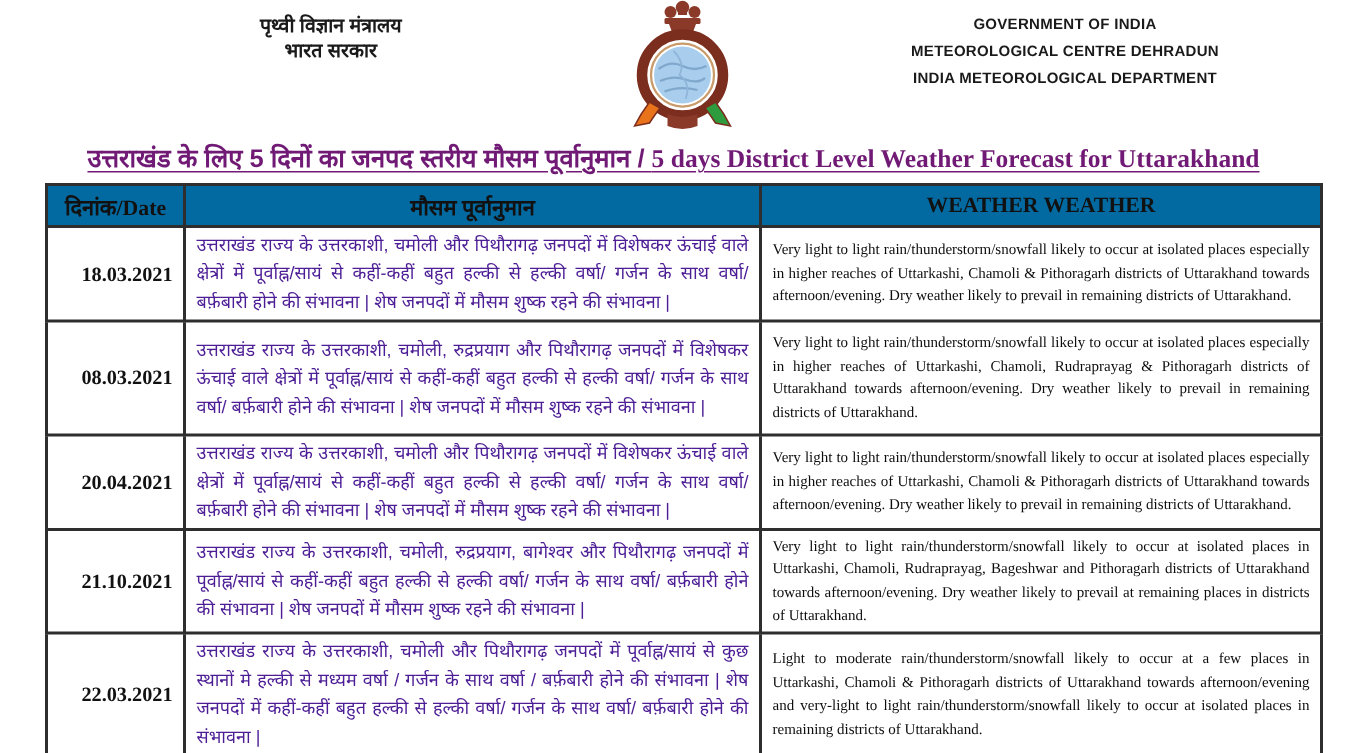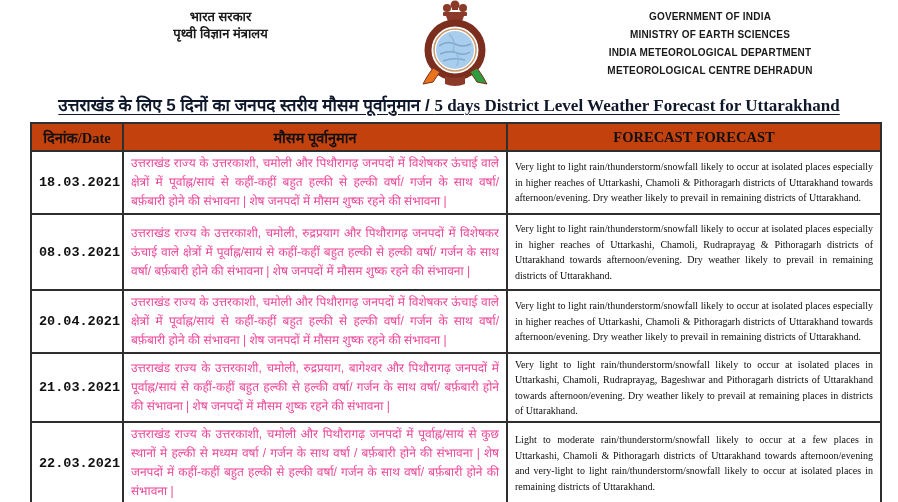--- a/index.html
+++ b/index.html
@@ -31,61 +31,61 @@
   .logo-wrap { position: absolute; left: 413px; top: 0px; width: 84px; height: 90px; }
 
   
   .title-line {
     text-align: center;
     font-size: 17px;
     font-weight: bold;
     margin-top: 1px;
     text-decoration: underline;
     text-underline-offset: 3px;
-    color: #0f172a;
+    color: #701a75;
     white-space: nowrap;
   }
   .title-line .hi { font-family: "Liberation Sans", "DejaVu Sans", sans-serif; }
   .title-line .en { font-family: "Liberation Serif", "DejaVu Serif", serif; }
 
   
   table.fcst {
     border-collapse: collapse;
     margin: 6px 0 0 30px;
     width: 850px;
     table-layout: fixed;
   }
   table.fcst th, table.fcst td {
     border: 2px solid #2e2e2e;
     vertical-align: middle;
     padding: 2px 7px;
   }
   table.fcst th {
-    background: #c2410c;
+    background: #0369a1;
     height: 28px;
     font-size: 14.5px;
     font-weight: bold;
     text-align: center;
   }
   col.c-date { width: 92px; }
   col.c-hindi { width: 384px; }
   col.c-eng  { width: 374px; }
 
   td.date-cell {
     text-align: right;
     font-weight: bold;
     font-size: 13.5px;
-    font-family: Liberation Mono, monospace;
+    font-family: Liberation Serif, serif;
   }
   td.hindi-cell {
     font-family: "Liberation Sans", "DejaVu Sans", sans-serif;
     font-size: 12px;
     line-height: 19px;
     text-align: justify;
-    color: #ec4899;
+    color: #4c1d95;
   }
   td.eng-cell {
     font-family: "Liberation Serif", "DejaVu Serif", serif;
     font-size: 10px;
     line-height: 15.5px;
     text-align: justify;
     color: #0d0d0d;
     vertical-align: top;
     padding-top: 3px;
   }
@@ -95,22 +95,22 @@
   tr.r4 td { height: 69px; }
   tr.r5 td { height: 72px; }
 </style>
 </head>
 <body>
 
 <div class="page">
 
   <div class="header">
     <div class="hdr-left">
+      <div>पृथ्वी विज्ञान मंत्रालय</div>
       <div>भारत सरकार</div>
-      <div>पृथ्वी विज्ञान मंत्रालय</div>
     </div>
 
     <div class="logo-wrap">
       <svg width="84" height="90" viewBox="0 0 84 90">
 
         <g fill="#8b3a2a">
           <rect x="39" y="2" width="6" height="8"></rect>
           <circle cx="34" cy="8" r="4"></circle>
           <circle cx="42" cy="5" r="4.5"></circle>
           <circle cx="50" cy="8" r="4"></circle>
@@ -128,61 +128,60 @@
         <path d="M36 34 Q44 42 40 50 Q48 56 44 66" stroke="#8fb6d9" stroke-width="1.2" fill="none"></path>
 
         <path d="M20 68 Q14 76 10 84 L20 82 Q24 76 27 72 Z" fill="#e8731a" stroke="#7b2d1e" stroke-width="1"></path>
         <path d="M64 68 Q70 76 74 84 L64 82 Q60 76 57 72 Z" fill="#2e9b3e" stroke="#7b2d1e" stroke-width="1"></path>
         <path d="M32 76 Q42 80 52 76 L52 84 Q42 88 32 84 Z" fill="#8b3a2a"></path>
       </svg>
     </div>
 
     <div class="hdr-right">
       <div>GOVERNMENT OF INDIA</div>
-      <div>MINISTRY OF EARTH SCIENCES</div>
+      <div>METEOROLOGICAL CENTRE DEHRADUN</div>
       <div>INDIA METEOROLOGICAL DEPARTMENT</div>
-      <div>METEOROLOGICAL CENTRE DEHRADUN</div>
     </div>
   </div>
 
   <div class="title-line">
     <span class="hi">उत्तराखंड के लिए 5 दिनों का जनपद स्तरीय मौसम पूर्वानुमान / </span><span class="en">5 days District Level Weather Forecast for Uttarakhand</span>
   </div>
 
   <table class="fcst">
     <colgroup>
         <col class="c-date">
         <col class="c-hindi">
         <col class="c-eng">
       </colgroup>
     <thead>
       <tr>
         <th>दिनांक/Date</th>
         <th>मौसम  पूर्वानुमान</th>
-        <th>FORECAST FORECAST</th>
+        <th>WEATHER WEATHER</th>
       </tr>
     </thead>
     <tbody>
       <tr class="r1">
         <td class="date-cell">18.03.2021</td>
         <td class="hindi-cell">उत्तराखंड राज्य के  उत्तरकाशी, चमोली और पिथौरागढ़ जनपदों में विशेषकर ऊंचाई वाले क्षेत्रों में पूर्वाह्न/सायं से कहीं-कहीं बहुत हल्की से हल्की वर्षा/ गर्जन के साथ वर्षा/ बर्फ़बारी होने की संभावना | शेष जनपदों में मौसम शुष्क रहने की संभावना |</td>
         <td class="eng-cell">Very light to light rain/thunderstorm/snowfall likely to occur at isolated places especially in higher reaches of Uttarkashi, Chamoli &amp; Pithoragarh districts of Uttarakhand towards afternoon/evening. Dry weather likely to prevail in remaining districts of Uttarakhand.</td>
       </tr>
       <tr class="r2">
         <td class="date-cell">08.03.2021</td>
         <td class="hindi-cell">उत्तराखंड राज्य के  उत्तरकाशी, चमोली, रुद्रप्रयाग और पिथौरागढ़ जनपदों में विशेषकर ऊंचाई वाले क्षेत्रों में पूर्वाह्न/सायं से कहीं-कहीं बहुत हल्की से हल्की वर्षा/ गर्जन के साथ वर्षा/ बर्फ़बारी होने की संभावना | शेष जनपदों में मौसम शुष्क रहने की संभावना |</td>
         <td class="eng-cell">Very light to light rain/thunderstorm/snowfall likely to occur at isolated places especially in higher reaches of Uttarkashi, Chamoli, Rudraprayag &amp; Pithoragarh districts of Uttarakhand towards afternoon/evening. Dry weather likely to prevail in remaining districts of Uttarakhand.</td>
       </tr>
       <tr class="r3">
         <td class="date-cell">20.04.2021</td>
         <td class="hindi-cell">उत्तराखंड राज्य के  उत्तरकाशी, चमोली और पिथौरागढ़ जनपदों में विशेषकर ऊंचाई वाले क्षेत्रों में पूर्वाह्न/सायं से कहीं-कहीं बहुत हल्की से हल्की वर्षा/ गर्जन के साथ वर्षा/ बर्फ़बारी होने की संभावना | शेष जनपदों में मौसम शुष्क रहने की संभावना |</td>
         <td class="eng-cell">Very light to light rain/thunderstorm/snowfall likely to occur at isolated places especially in higher reaches of Uttarkashi, Chamoli &amp; Pithoragarh districts of Uttarakhand towards afternoon/evening. Dry weather likely to prevail in remaining districts of Uttarakhand.</td>
       </tr>
       <tr class="r4">
-        <td class="date-cell">21.03.2021</td>
+        <td class="date-cell">21.10.2021</td>
         <td class="hindi-cell">उत्तराखंड राज्य के  उत्तरकाशी, चमोली, रुद्रप्रयाग, बागेश्वर  और पिथौरागढ़ जनपदों में पूर्वाह्न/सायं से कहीं-कहीं बहुत हल्की से हल्की वर्षा/ गर्जन के साथ वर्षा/ बर्फ़बारी होने की संभावना | शेष जनपदों में मौसम शुष्क रहने की संभावना |</td>
         <td class="eng-cell">Very light to light rain/thunderstorm/snowfall likely to occur at isolated places in Uttarkashi, Chamoli, Rudraprayag, Bageshwar and Pithoragarh districts of Uttarakhand towards afternoon/evening. Dry weather likely to prevail at remaining places in districts of Uttarakhand.</td>
       </tr>
       <tr class="r5">
         <td class="date-cell">22.03.2021</td>
         <td class="hindi-cell">उत्तराखंड राज्य के उत्तरकाशी, चमोली और पिथौरागढ़ जनपदों में पूर्वाह्न/सायं से कुछ स्थानों मे हल्की से मध्यम वर्षा / गर्जन के साथ वर्षा / बर्फ़बारी होने की संभावना | शेष जनपदों में कहीं-कहीं बहुत हल्की से हल्की वर्षा/ गर्जन के साथ वर्षा/ बर्फ़बारी होने की संभावना |</td>
         <td class="eng-cell">Light to moderate rain/thunderstorm/snowfall likely to occur at a few places in Uttarkashi, Chamoli &amp; Pithoragarh districts of Uttarakhand towards afternoon/evening and very-light to light rain/thunderstorm/snowfall likely to occur at isolated places in remaining districts of Uttarakhand.</td>
       </tr>
     </tbody>
   </table>

